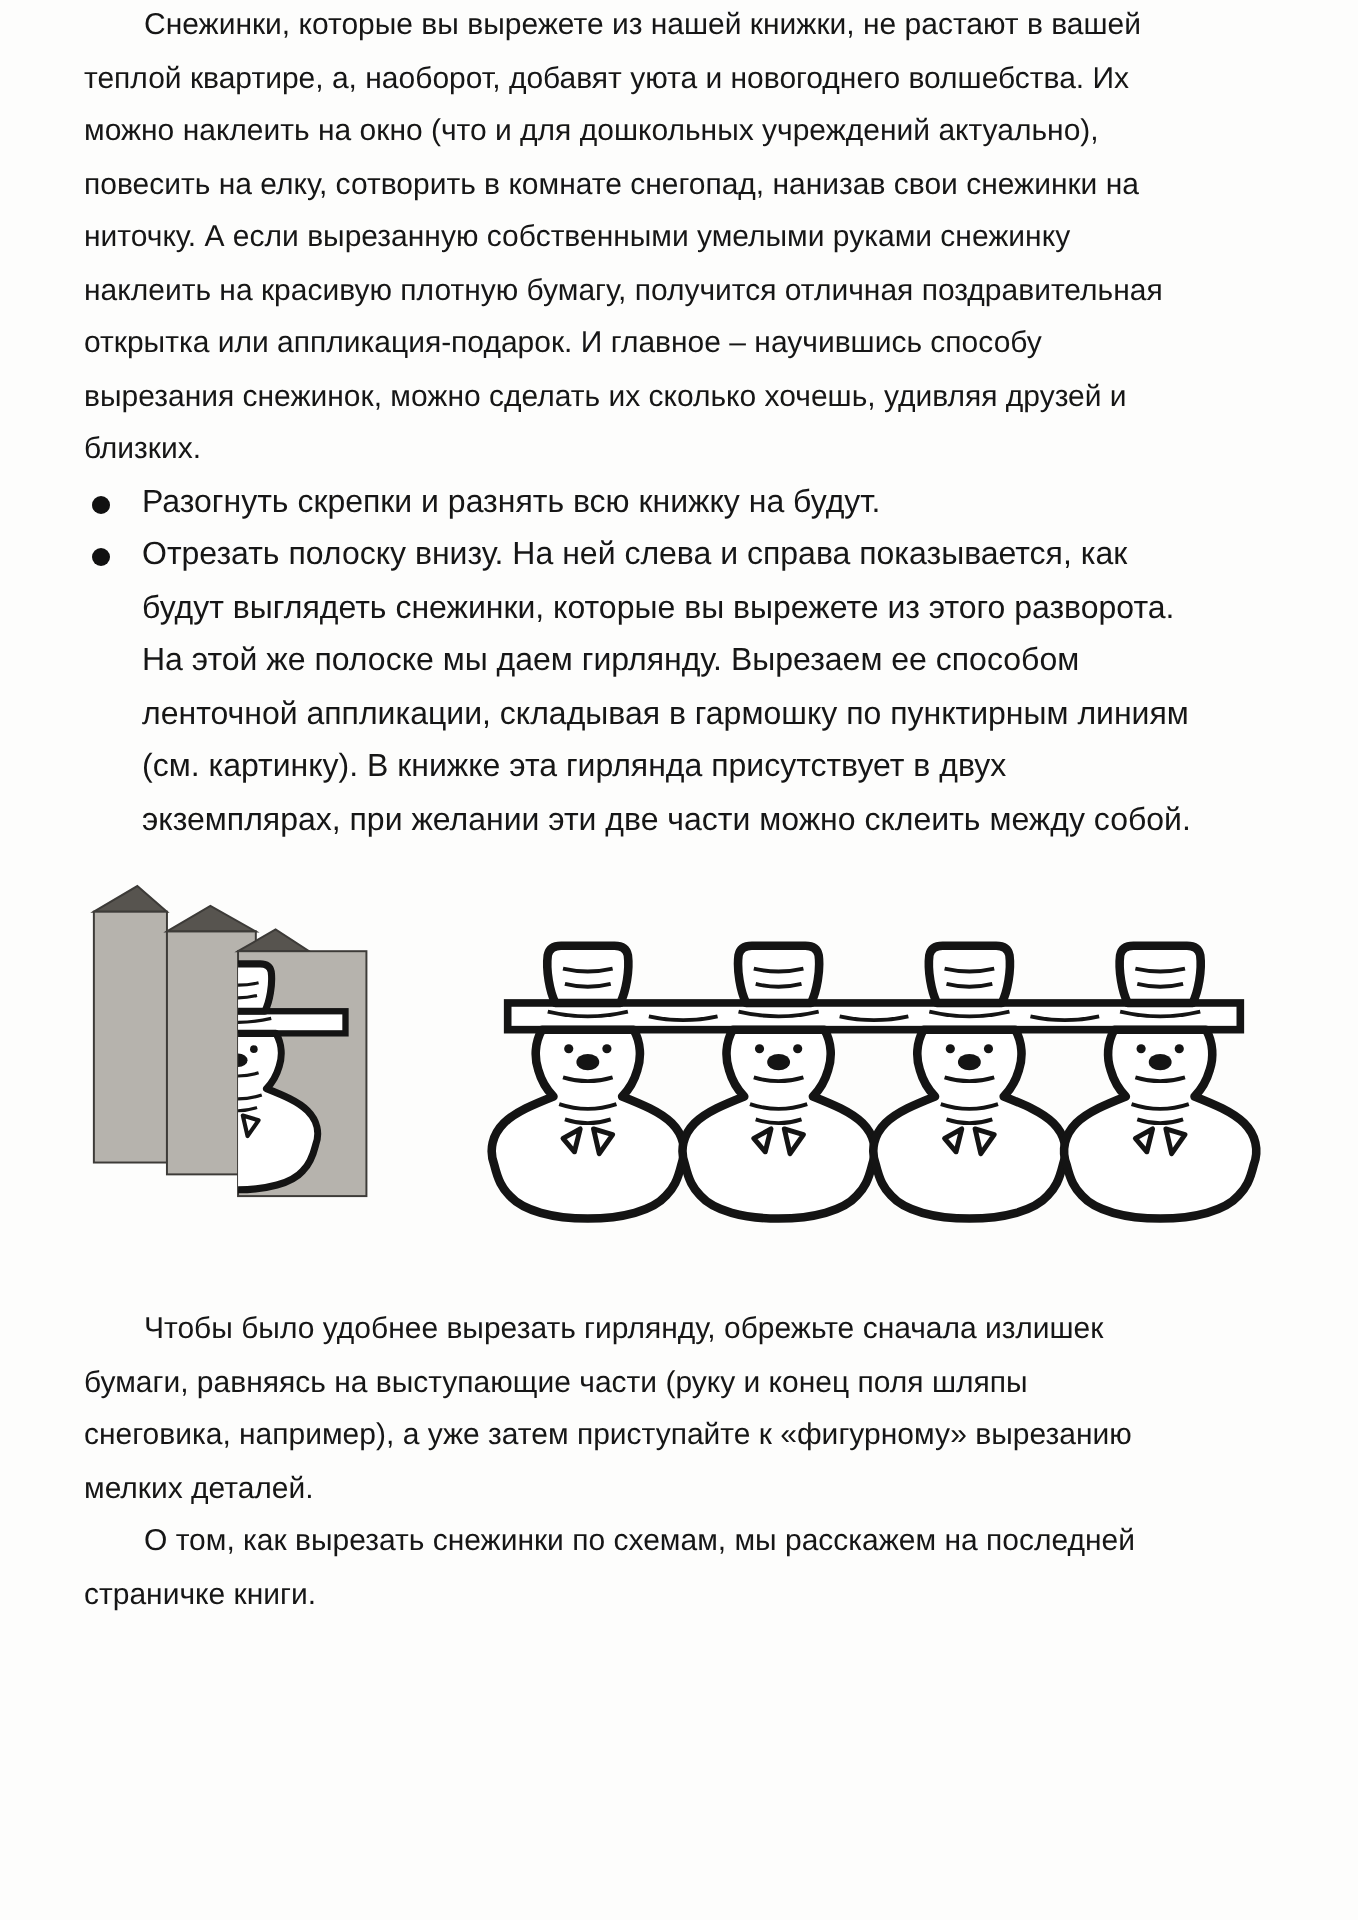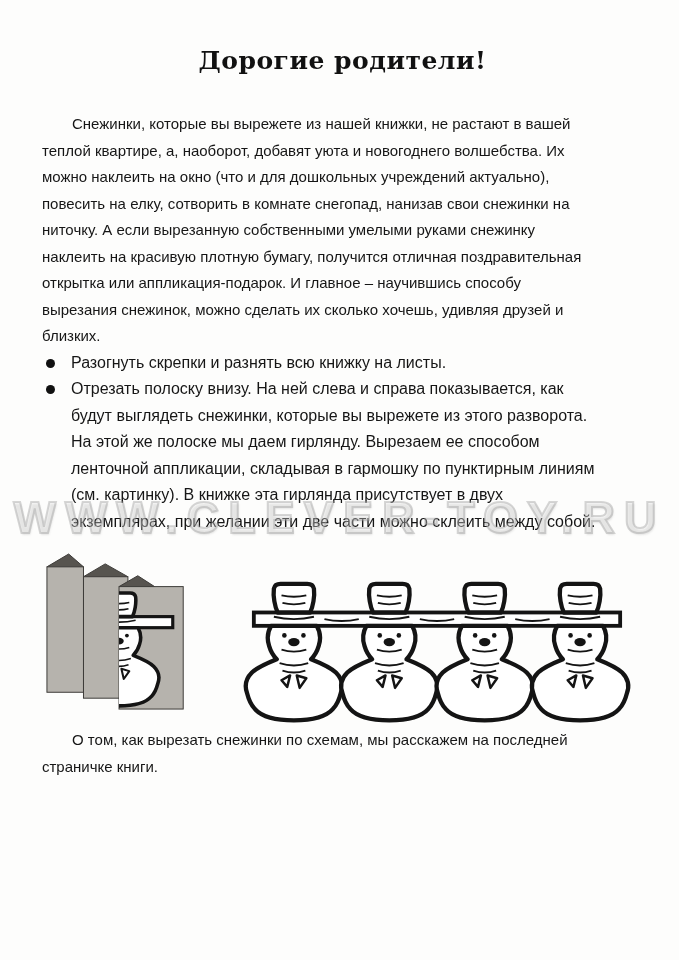--- a/index.html
+++ b/index.html
@@ -109,37 +109,36 @@
       <path d="M -12,94 Q 0,98 12,94" fill="none" stroke="#141414" stroke-width="2"></path>
 
       <path d="M -13,104 L -4,99 L -7,111 Z" fill="#ffffff" stroke="#141414" stroke-width="2.6" stroke-linejoin="round"></path>
       <path d="M 3,99 L 13,102 L 6,112 Z" fill="#ffffff" stroke="#141414" stroke-width="2.6" stroke-linejoin="round"></path>
     </g>
   </defs>
 </svg>
 
 <div class="page">
 
-  <h1 class="page-title">Дорогие родители!</h1>
 
   <p class="para indent">Снежинки, которые вы вырежете из нашей книжки, не растают в вашей
 теплой квартире, а, наоборот, добавят уюта и новогоднего волшебства. Их
 можно наклеить на окно (что и для дошкольных учреждений актуально),
 повесить на елку, сотворить в комнате снегопад, нанизав свои снежинки на
 ниточку. А если вырезанную собственными умелыми руками снежинку
 наклеить на красивую плотную бумагу, получится отличная поздравительная
 открытка или аппликация-подарок. И главное – научившись способу
 вырезания снежинок, можно сделать их сколько хочешь, удивляя друзей и
 близких.</p>
 
 
   <ul class="steps">
     <li>
       <span class="dot"></span>
-      <span class="step-text">Разогнуть скрепки и разнять всю книжку на листы.</span>
+      <span class="step-text">Разогнуть скрепки и разнять всю книжку на будут.</span>
     </li>
     <li>
       <span class="dot"></span>
       <span class="step-text">Отрезать полоску внизу. На ней слева и справа показывается, как
 будут выглядеть снежинки, которые вы вырежете из этого разворота.
 На этой же полоске мы даем гирлянду. Вырезаем ее способом
 ленточной аппликации, складывая в гармошку по пунктирным линиям
 (см. картинку). В книжке эта гирлянда присутствует в двух
 экземплярах, при желании эти две части можно склеить между собой.</span>
     </li>
@@ -179,18 +178,21 @@
         <path d="M 292,40 Q 310,44 328,40" fill="none" stroke="#141414" stroke-width="2"></path>
         <use href="#snowman-shape" x="60"></use>
         <use href="#snowman-shape" x="160"></use>
         <use href="#snowman-shape" x="260"></use>
         <use href="#snowman-shape" x="360"></use>
       </svg>
     </div>
 
   </div>
 
+  <p class="para indent outro-1">Чтобы было удобнее вырезать гирлянду, обрежьте сначала излишек
+бумаги, равняясь на выступающие части (руку и конец поля шляпы
+снеговика, например), а уже затем приступайте к «фигурному» вырезанию
+мелких деталей.</p>
   <p class="para indent">О том, как вырезать снежинки по схемам, мы расскажем на последней
 страничке книги.</p>
 
-  <div class="watermark watermark-center">WWW.CLEVER-TOY.RU</div>
 
 </div>
 
 </body></html>

